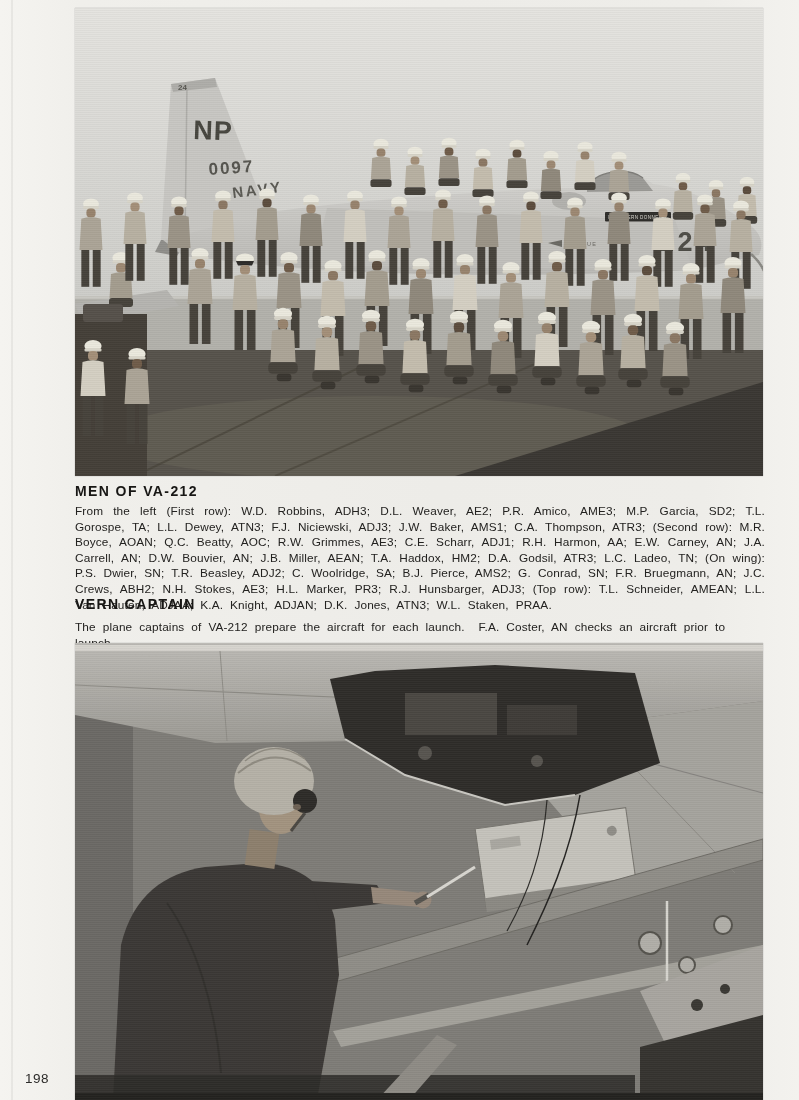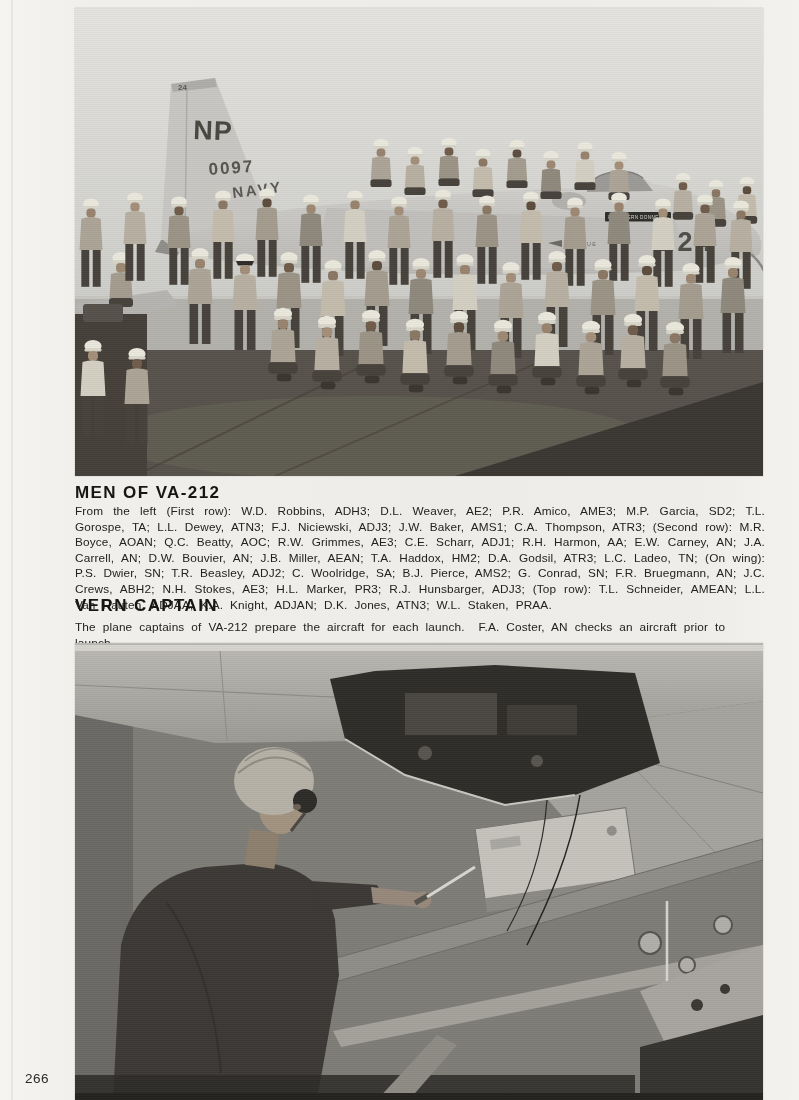--- a/index.html
+++ b/index.html
@@ -9,21 +9,21 @@
     font-family:"Liberation Sans",sans-serif;
   }
   .crease{position:absolute;left:11px;top:0;width:2px;height:100%;background:rgba(0,0,0,.05);}
   .photo{position:absolute;left:75px;overflow:hidden;background:#9a9894;box-shadow:0 0 1px rgba(0,0,0,.35);}
   .photo svg{display:block;}
   .photo::after{content:"";position:absolute;inset:0;pointer-events:none;
     background:repeating-linear-gradient(0deg,rgba(255,255,255,.028) 0 1px,rgba(0,0,0,.028) 1px 2px);}
   .photo-top{top:8px;width:688px;height:468px;}
   .photo-bottom{top:643px;width:688px;height:457px;}
   h2.sec{
-    position:absolute;left:75px;margin:0;font-size:17px;font-weight:bold;
+    position:absolute;left:75px;margin:0;font-size:14px;font-weight:bold;
     letter-spacing:1.4px;color:#171614;
   }
   #h-men{top:483px;}
   #h-pc{top:596px;}
   .caption{
     position:absolute;left:75px;width:690px;margin:0;
     font-size:11.8px;line-height:15.6px;color:#232220;
     word-spacing:3.5px;letter-spacing:.15px;white-space:pre-wrap;
   }
   #cap-men{top:504px;text-align:justify;}
@@ -590,14 +590,14 @@
         <line x1="340" y1="260" x2="354" y2="252" stroke="#55534e" stroke-width="5"></line>
         <line x1="352" y1="254" x2="400" y2="224" stroke="#d8d6d0" stroke-width="3"></line>
       </g>
 
       <rect x="0" y="432" width="560" height="25" fill="#2c2a27" opacity=".85"></rect>
       <polygon points="302,457 362,392 382,402 334,457" fill="#8e8b85"></polygon>
       <rect x="0" y="450" width="688" height="7" fill="#23221f"></rect>
     </svg>
   </div>
 
-  <div class="page-number">266</div>
+  <div class="page-number">198</div>
 </div>
 
 </body></html>

